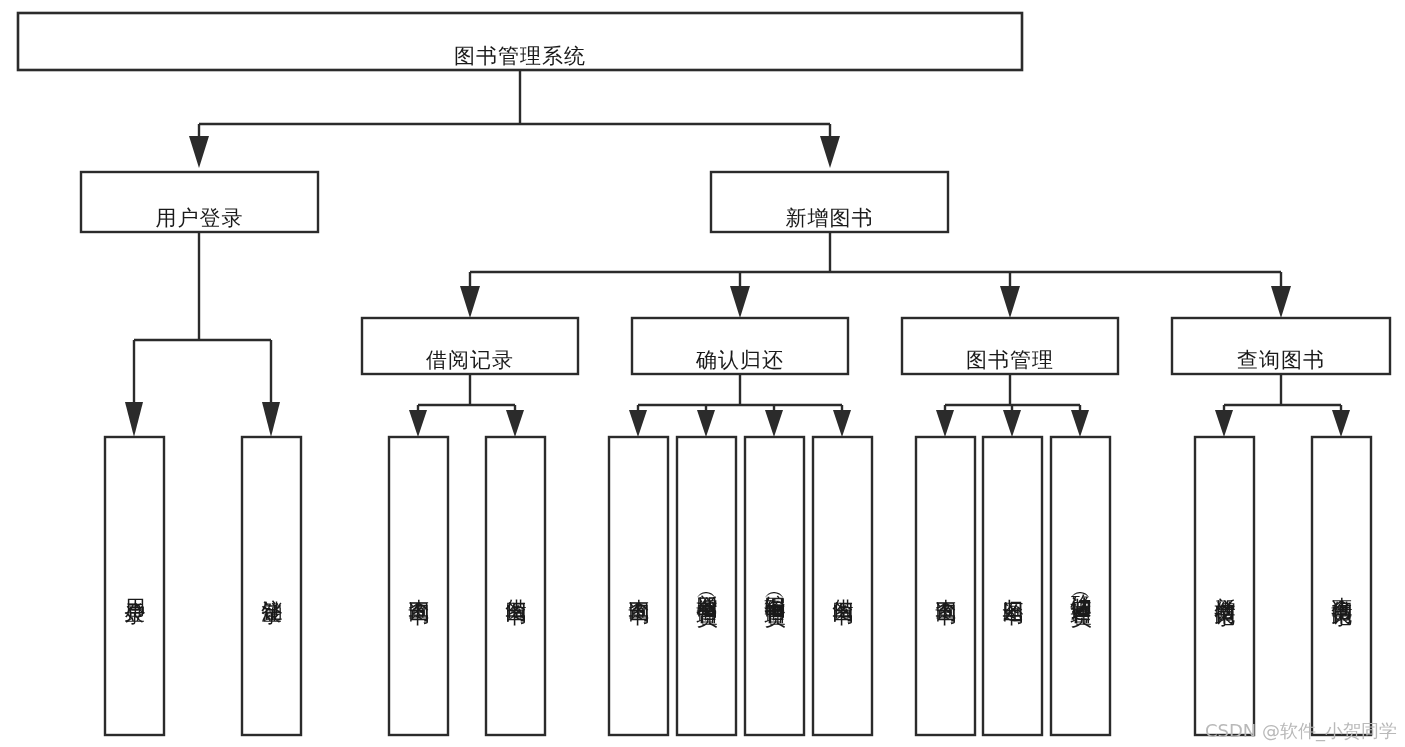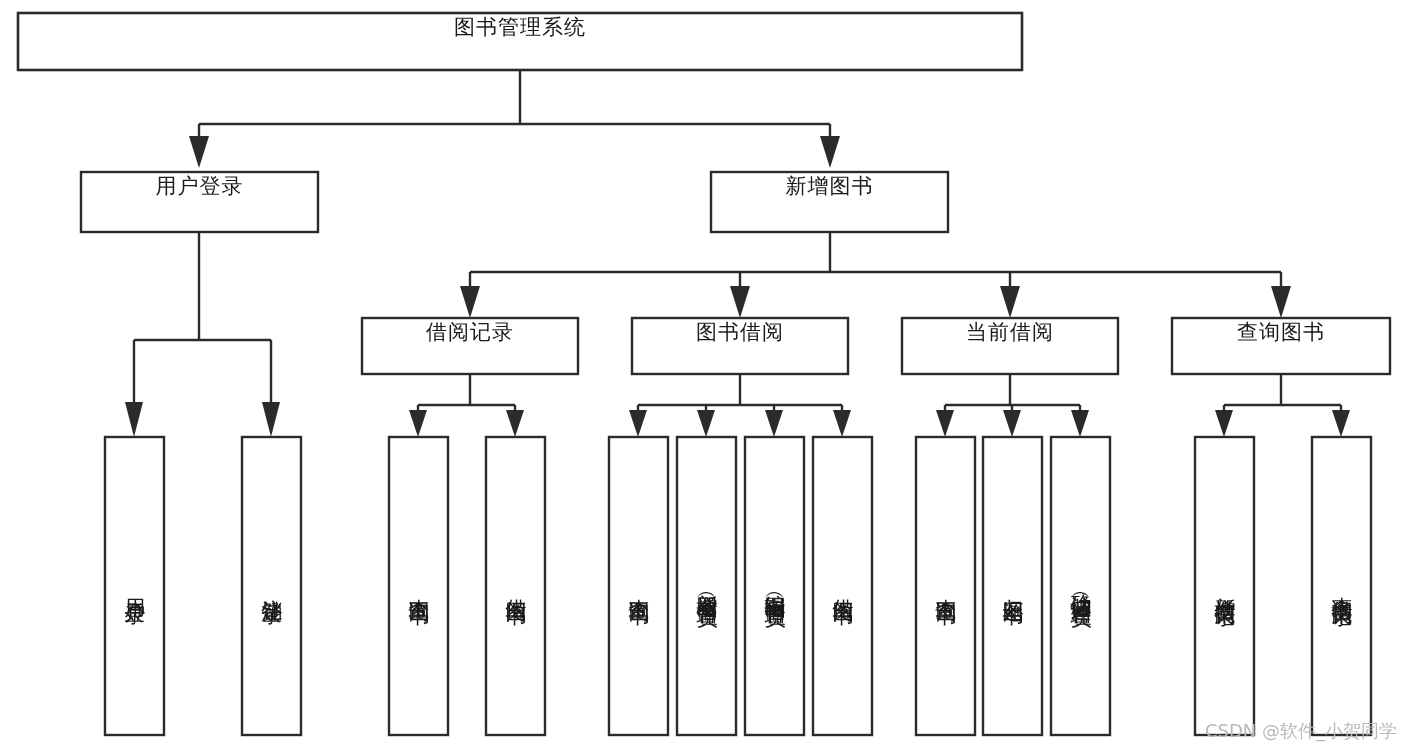--- a/index.html
+++ b/index.html
@@ -63,21 +63,21 @@
     line-height: 1;
     letter-spacing: 2px;
     color: #1a1a1a;
     white-space: nowrap;
     text-align: center;
   }
   .hlabel-wrap {
     width: 100%;
     height: 100%;
     display: flex;
-    align-items: flex-start;
+    align-items: flex-end;
     justify-content: center;
     border-radius: 24px;
   }
   .hlabel-text {
     font-family: "DejaVu Sans", "Liberation Sans", sans-serif;
     font-size: 21px;
     letter-spacing: 1px;
     color: #1a1a1a;
     white-space: nowrap;
   }
@@ -210,30 +210,30 @@
         <div xmlns="http://www.w3.org/1999/xhtml" class="hlabel-wrap">
           <span class="hlabel-text">借阅记录</span>
         </div>
       </foreignObject>
     </g>
 
     <g>
       <rect class="node-box" x="632" y="318" width="216" height="56"></rect>
       <foreignObject x="632" y="318" width="216" height="56">
         <div xmlns="http://www.w3.org/1999/xhtml" class="hlabel-wrap">
-          <span class="hlabel-text">图书借阅</span>
+          <span class="hlabel-text">确认归还</span>
         </div>
       </foreignObject>
     </g>
 
     <g>
       <rect class="node-box" x="902" y="318" width="216" height="56"></rect>
       <foreignObject x="902" y="318" width="216" height="56">
         <div xmlns="http://www.w3.org/1999/xhtml" class="hlabel-wrap">
-          <span class="hlabel-text">当前借阅</span>
+          <span class="hlabel-text">图书管理</span>
         </div>
       </foreignObject>
     </g>
 
     <g>
       <rect class="node-box" x="1172" y="318" width="218" height="56"></rect>
       <foreignObject x="1172" y="318" width="218" height="56">
         <div xmlns="http://www.w3.org/1999/xhtml" class="hlabel-wrap">
           <span class="hlabel-text">查询图书</span>
         </div>

